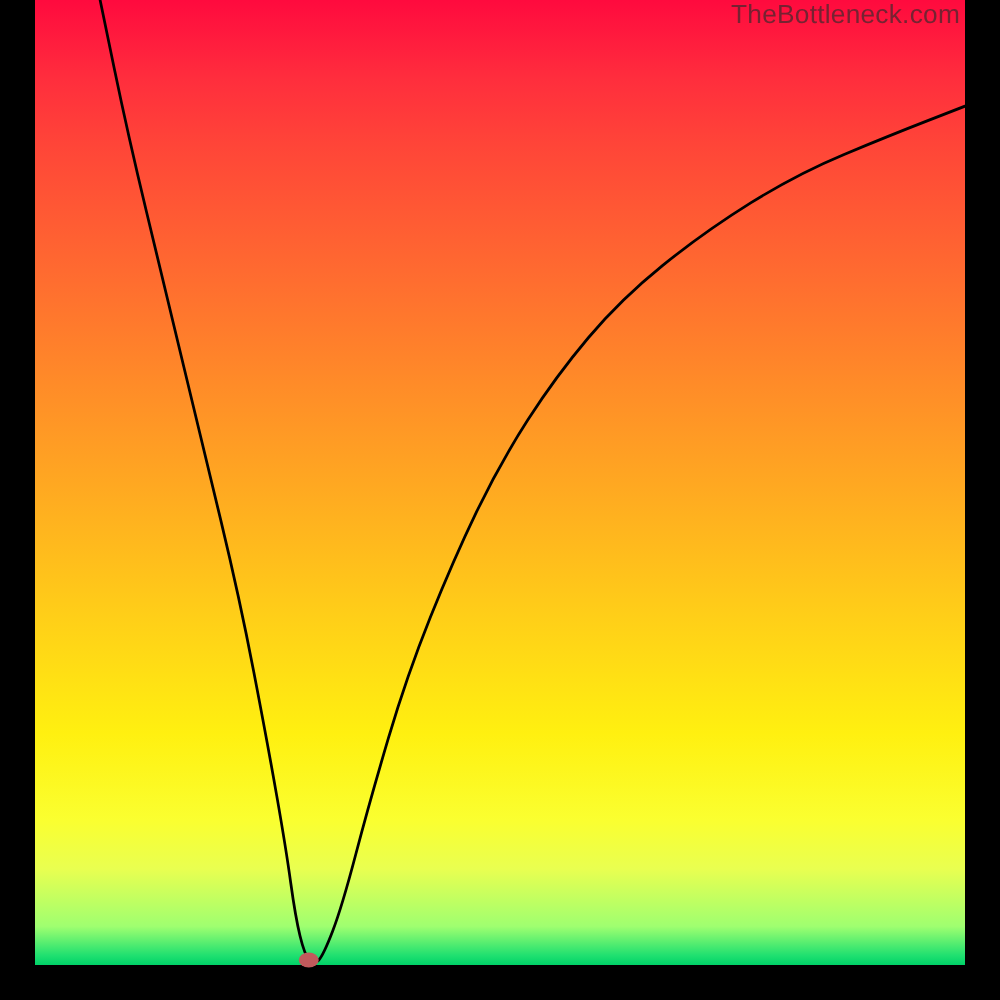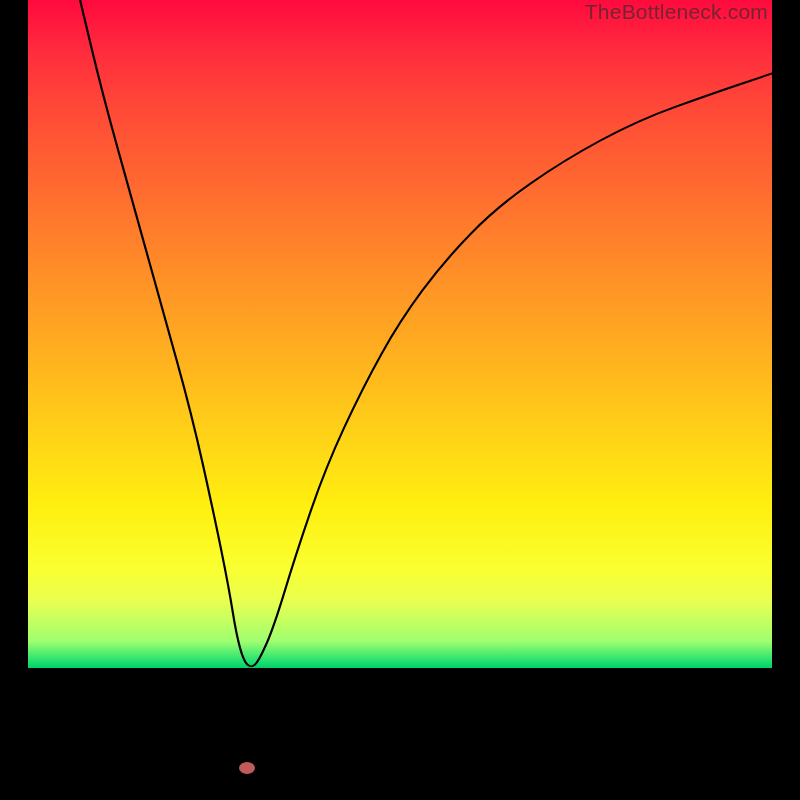--- a/index.html
+++ b/index.html
@@ -8,21 +8,21 @@
     position: relative;
     width: 800px;
     height: 800px;
     background: #000;
   }
   .plot-area {
     position: absolute;
     left: 28px;
     top: 0;
     width: 744px;
-    height: 668px;
+    height: 772px;
     background: linear-gradient(
       to bottom,
       #ff0a3e 0%,
       #ff2d3d 8%,
       #ff4538 15%,
       #ff6a30 28%,
       #ff8c28 40%,
       #ffad20 52%,
       #ffcf18 64%,
       #fff010 76%,

